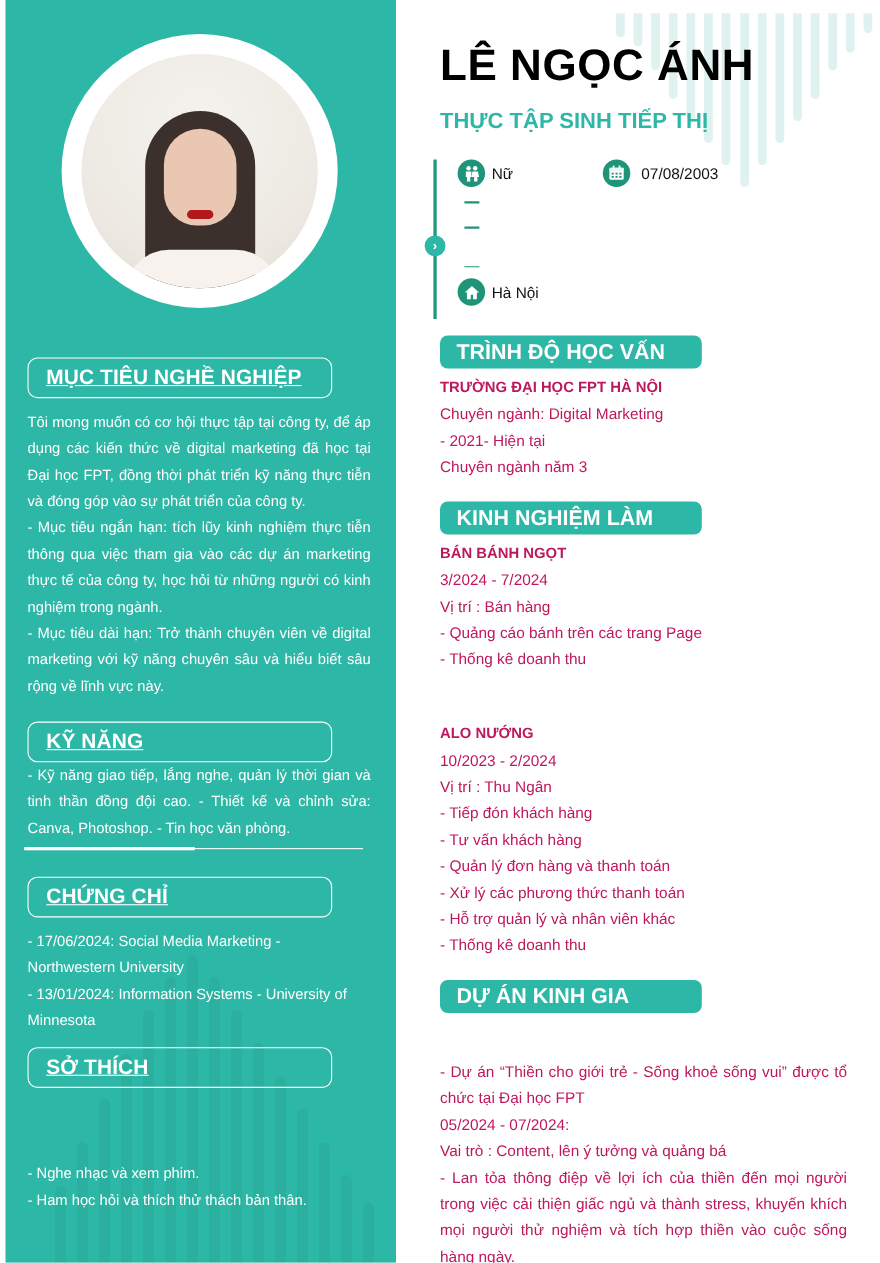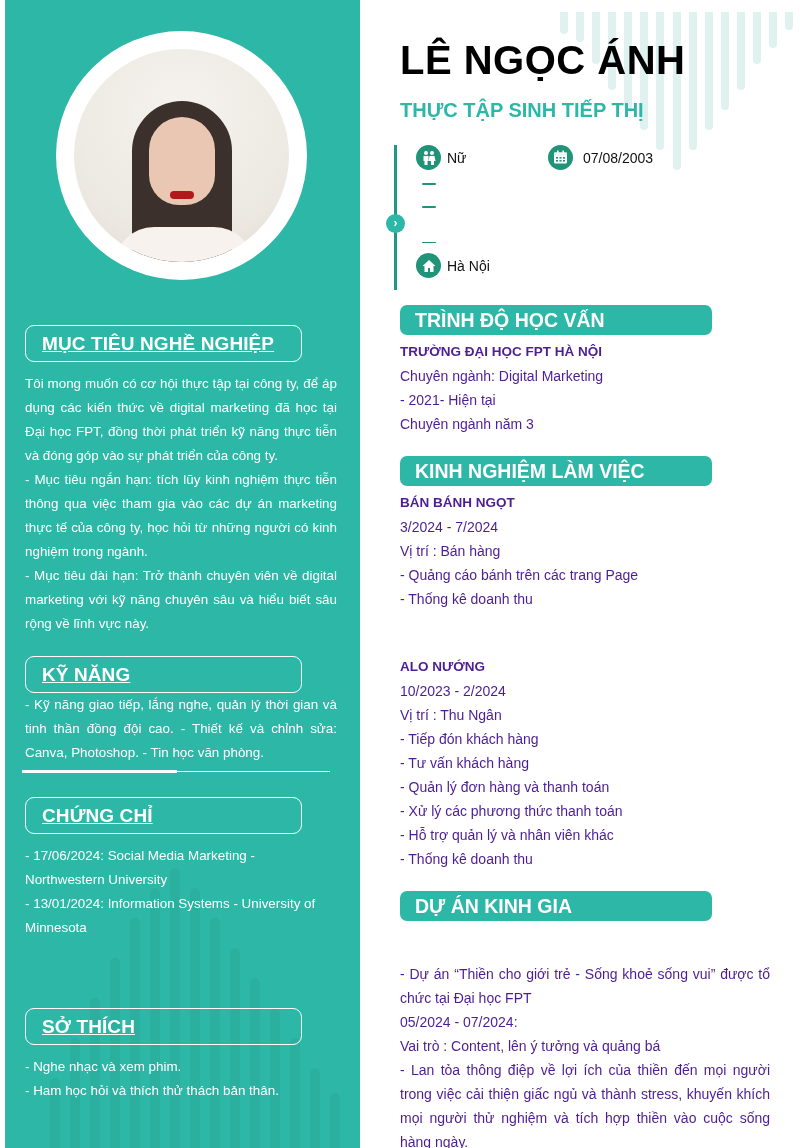--- a/index.html
+++ b/index.html
@@ -34,23 +34,23 @@
   .name { position: absolute; left: 400px; top: 38px; font-size: 40px; font-weight: bold; color: #000; letter-spacing: 0.5px; }
   .title { position: absolute; left: 400px; top: 99px; font-size: 20px; font-weight: bold; color: #2db7a6; }
 
   .timeline { position: absolute; left: 394px; top: 145px; width: 3px; height: 145px; background: #1f9a7f; }
   .timeline-knob { position: absolute; left: 386px; top: 214px; width: 19px; height: 19px; border-radius: 50%; background: #2db7a6;
                    color: #fff; font-size: 12px; font-weight: bold; text-align: center; line-height: 18px; }
   .info-item { position: absolute; display: flex; align-items: center; gap: 6px; font-size: 14px; color: #111; }
   .info-icon { width: 25px; height: 25px; border-radius: 50%; background: #1f9478; display: flex; align-items: center; justify-content: center; }
   .dash-line { position: absolute; left: 422px; width: 14px; height: 2px; background: #1f9478; border-radius: 1px; }
 
-  .main-heading { position: absolute; left: 400px; width: 312px; height: 30px; border-radius: 7px; background: #2db7a6;
+  .main-heading { position: absolute; left: 400px; width: 238px; height: 30px; border-radius: 7px; background: #2db7a6;
                   color: #fff; font-weight: bold; font-size: 19.5px; line-height: 30px; padding-left: 15px; }
-  .main-text { position: absolute; left: 400px; width: 370px; font-size: 14px; line-height: 24px; color: #4c1d95; }
+  .main-text { position: absolute; left: 400px; width: 370px; font-size: 14px; line-height: 24px; color: #be185d; }
   .main-text.justify { text-align: justify; margin-top: 36px; }
   .main-text .strong { font-weight: bold; font-size: 13.5px; }
 </style>
 </head>
 <body>
 
 <div class="deco-bars">
   <span style="left:2px;height:22px"></span>
   <span style="left:18px;height:30px"></span>
   <span style="left:34px;height:52px"></span>
@@ -108,21 +108,21 @@
   <div class="skill-bar" style="left:17px">
       <div class="fill"></div>
     </div>
 
   <div class="side-heading" style="top:797px">CHỨNG CHỈ</div>
   <div class="side-text" style="top:844px">
     <div>- 17/06/2024: Social Media Marketing - Northwestern University</div>
     <div>- 13/01/2024: Information Systems - University of Minnesota</div>
   </div>
 
-  <div class="side-heading" style="top:1008px">SỞ THÍCH</div>
+  <div class="side-heading" style="top:952px">SỞ THÍCH</div>
   <div class="side-text" style="top:1055px">
     <div>- Nghe nhạc và xem phim.</div>
     <div>- Ham học hỏi và thích thử thách bản thân.</div>
   </div>
 </aside>
 
 <h1 class="name">LÊ NGỌC ÁNH</h1>
 <div class="title">THỰC TẬP SINH TIẾP THỊ</div>
 
 <div class="timeline"></div>

